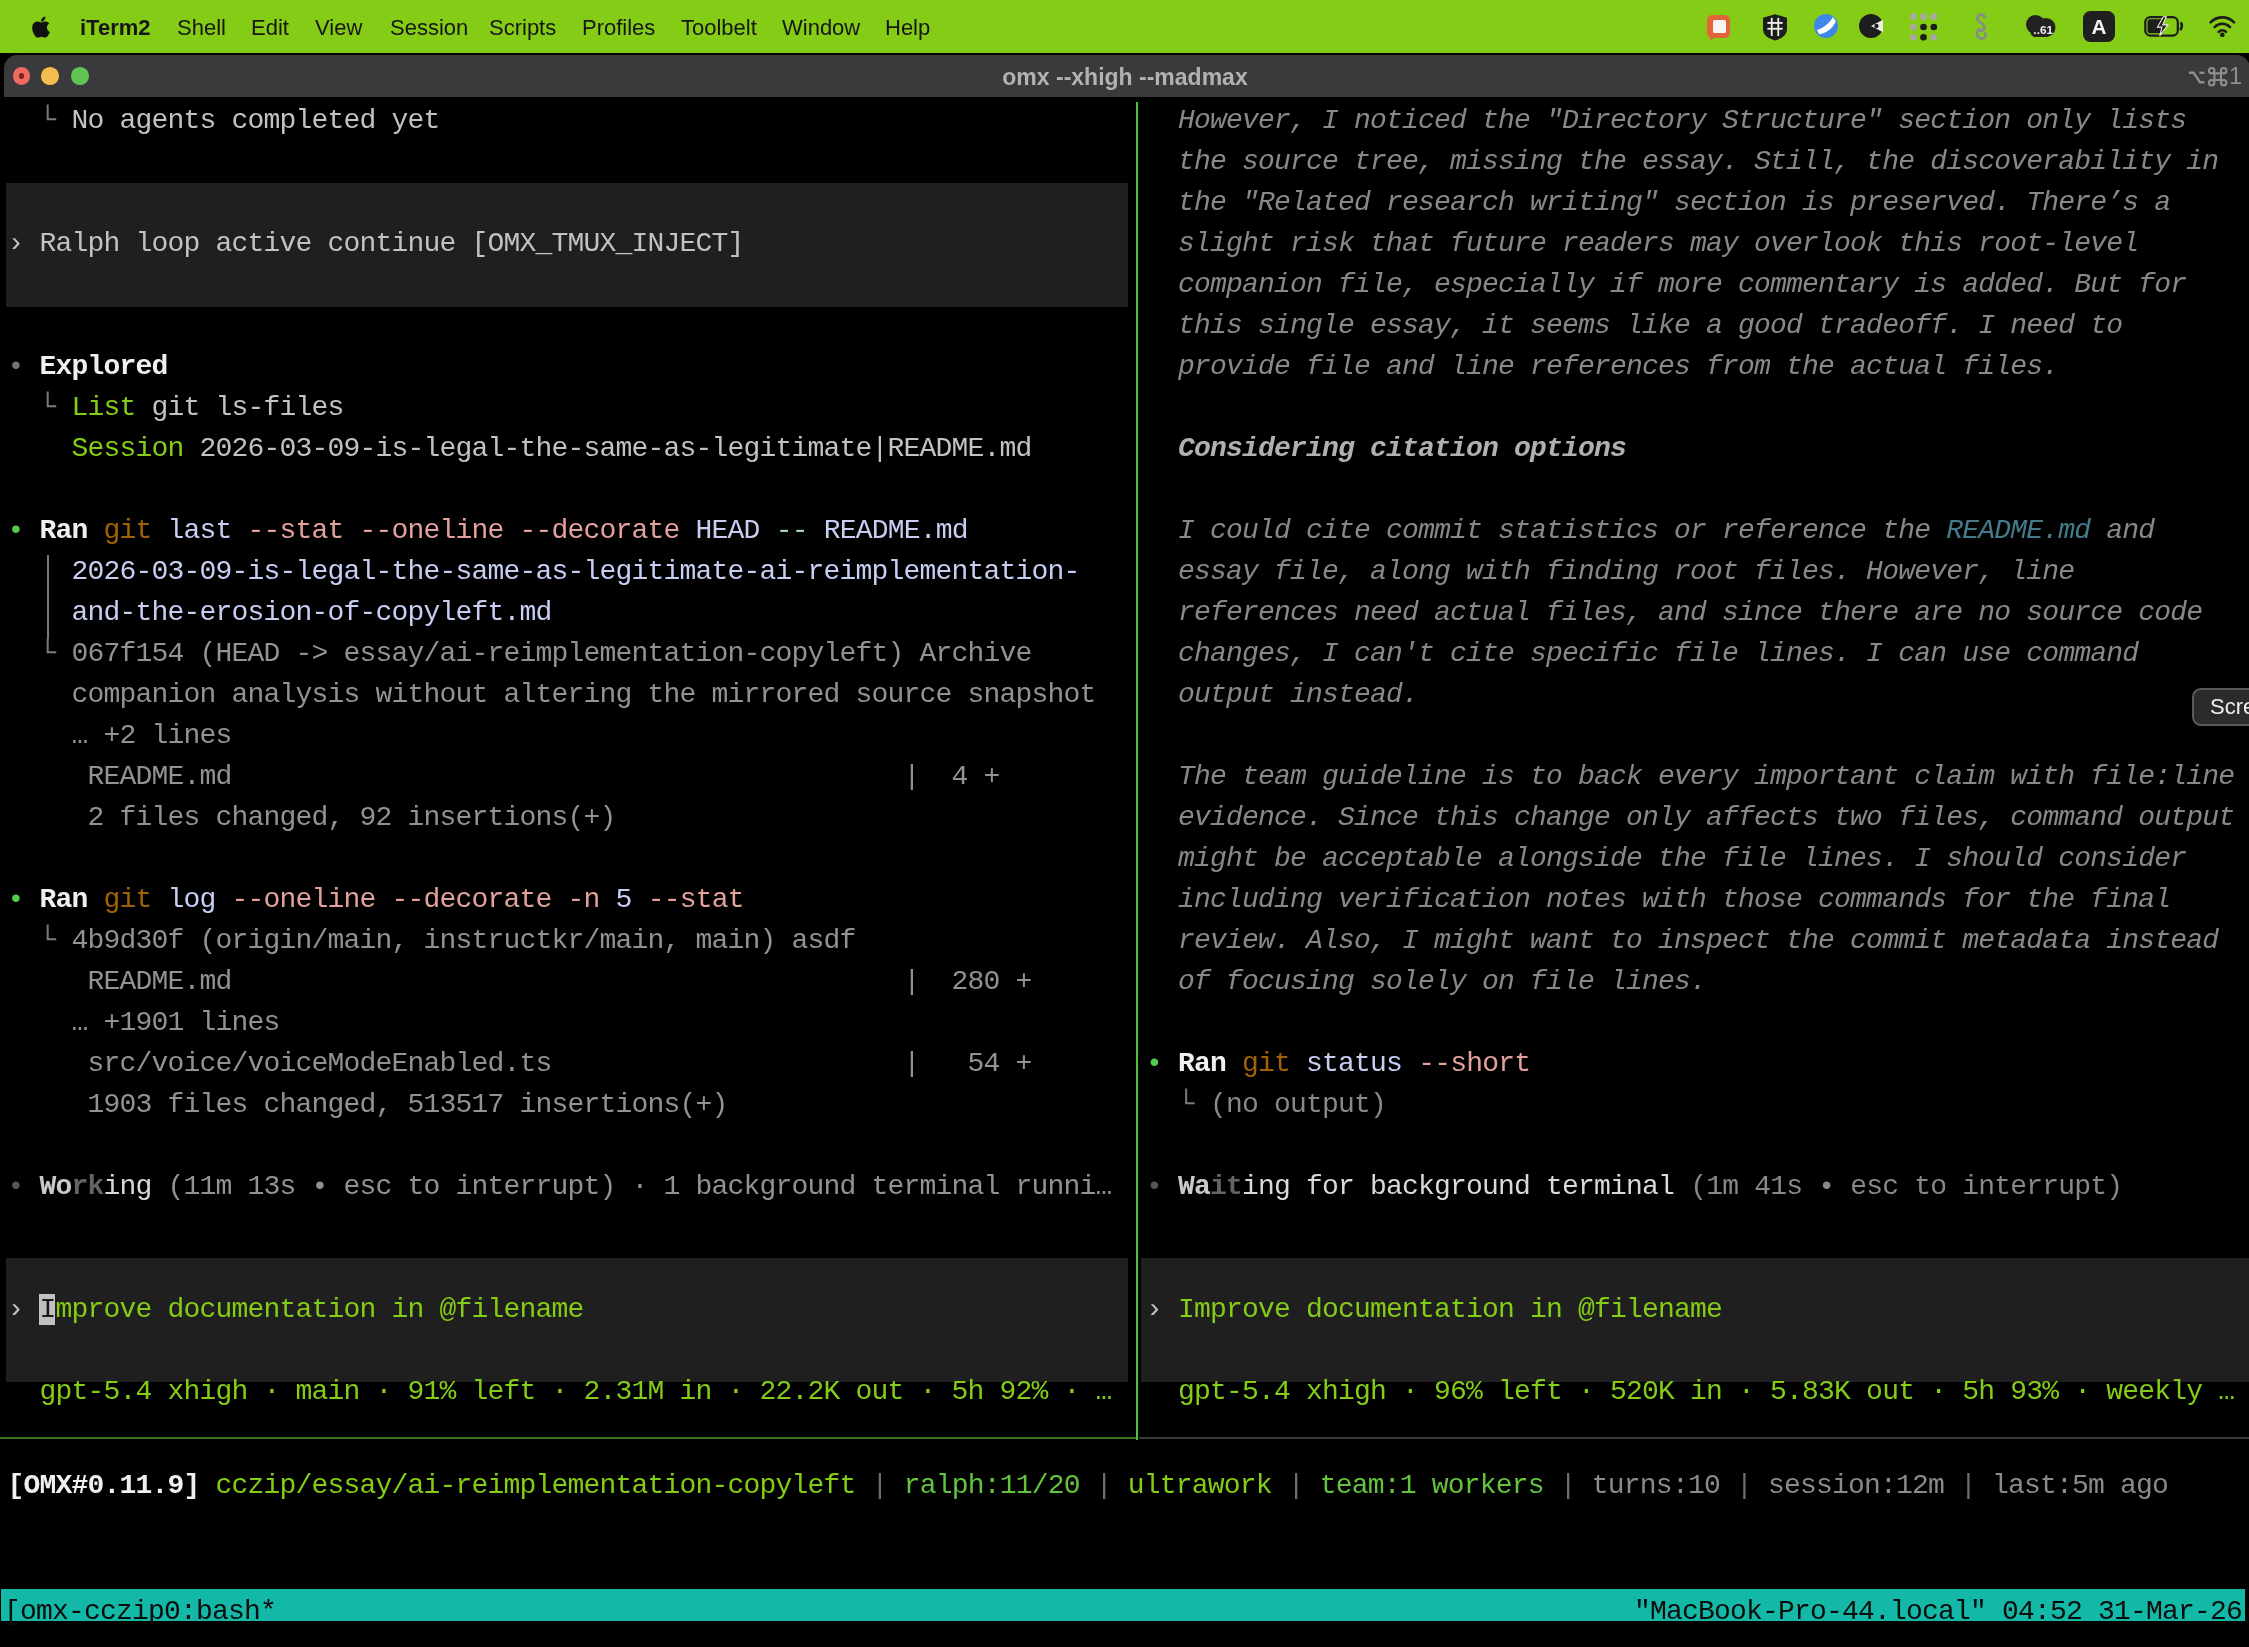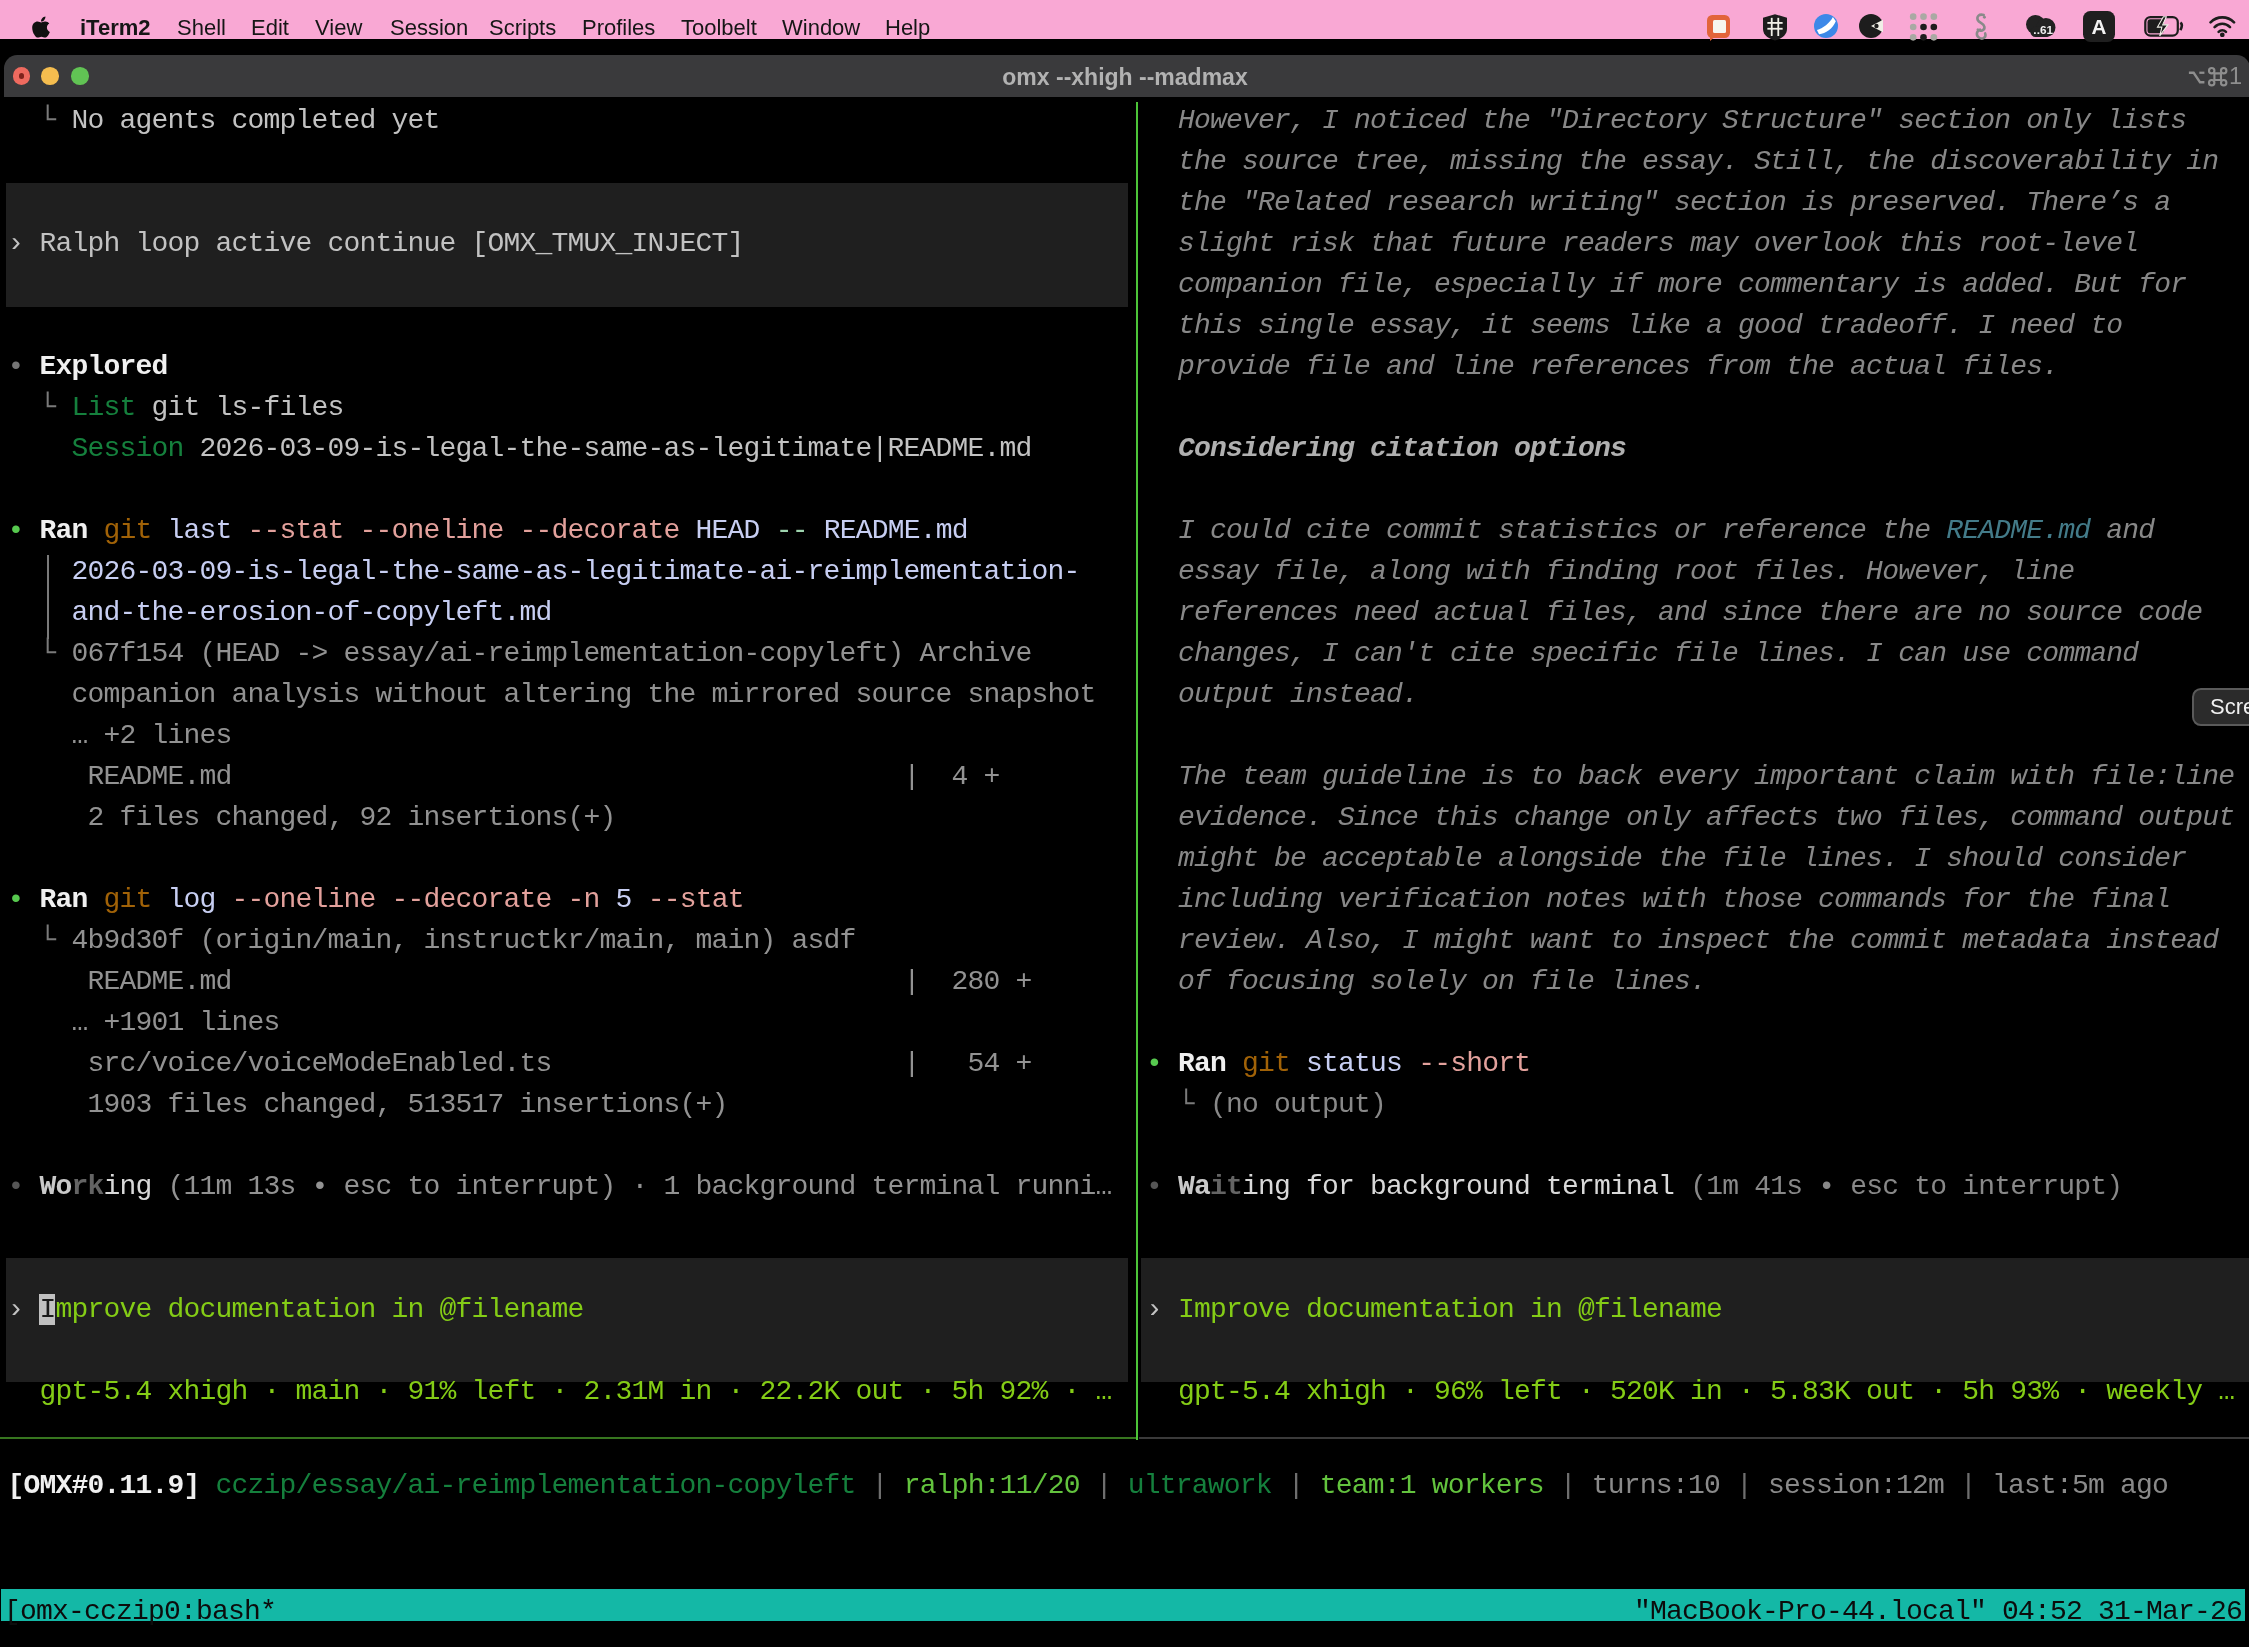--- a/index.html
+++ b/index.html
@@ -1,33 +1,33 @@
 <!DOCTYPE html>
 <html style="font-size:11.8px"><head>
 <meta charset="utf-8">
 <style>
 html,body{margin:0;padding:0;width:2250px;height:1648px;background:#000;overflow:hidden}
 body{position:relative;font-family:"Liberation Sans",sans-serif}
 .abs{position:absolute}
 
-#menubar{position:absolute;left:0;top:0;width:2250px;height:39px;background:#f9a8d4;color:#111;}
+#menubar{position:absolute;left:0;top:0;width:2250px;height:53px;background:#84cc16;color:#111;}
 #menubar .mi{position:absolute;top:0;height:53px;line-height:55px;font-size:22px;color:#161616}
 
 #titlebar{position:absolute;left:4.4px;top:55px;width:2246px;height:42px;background:#3a3a3c;border-radius:13.3px 13.3px 0 0}
 .tl{position:absolute;top:67px;width:17.7px;height:17.7px;border-radius:50%}
 #wtitle{position:absolute;top:55px;left:0;width:2250px;height:34px;text-align:center;line-height:44px;font-size:23px;font-weight:700;color:#b2b2b2}
 #hotkey{position:absolute;top:55px;right:8px;height:42px;line-height:42px;color:#8e8e8e}
 
 .mono{font-family:"Liberation Mono",monospace;font-size:28px;letter-spacing:-0.8px;line-height:41px;white-space:pre;margin:0}
 #lpane{position:absolute;left:7.4px;top:100px;color:#929292}
 #rpane{position:absolute;left:1146px;top:100px;color:#888888}
 .box{position:absolute;background:#1f1f1f}
 .w{color:#f0f0f0;font-weight:bold}
 .lt{color:#c2c2c2}
-.cy{color:#15803d}
+.cy{color:#84cc16}
 .bl{color:#a16207}
 .lv{color:#c7cef2}
 .sa{color:#e3a19c}
 .mi2{color:#9ed4ae}
 .gb{color:#57c94f}
 .gr{color:#757575}
 .tr{color:#7a7a7a}
 .dg{color:#84cc16}
 .it{font-style:italic}
 .bi{font-style:italic;font-weight:bold;color:#b0b0b0}

